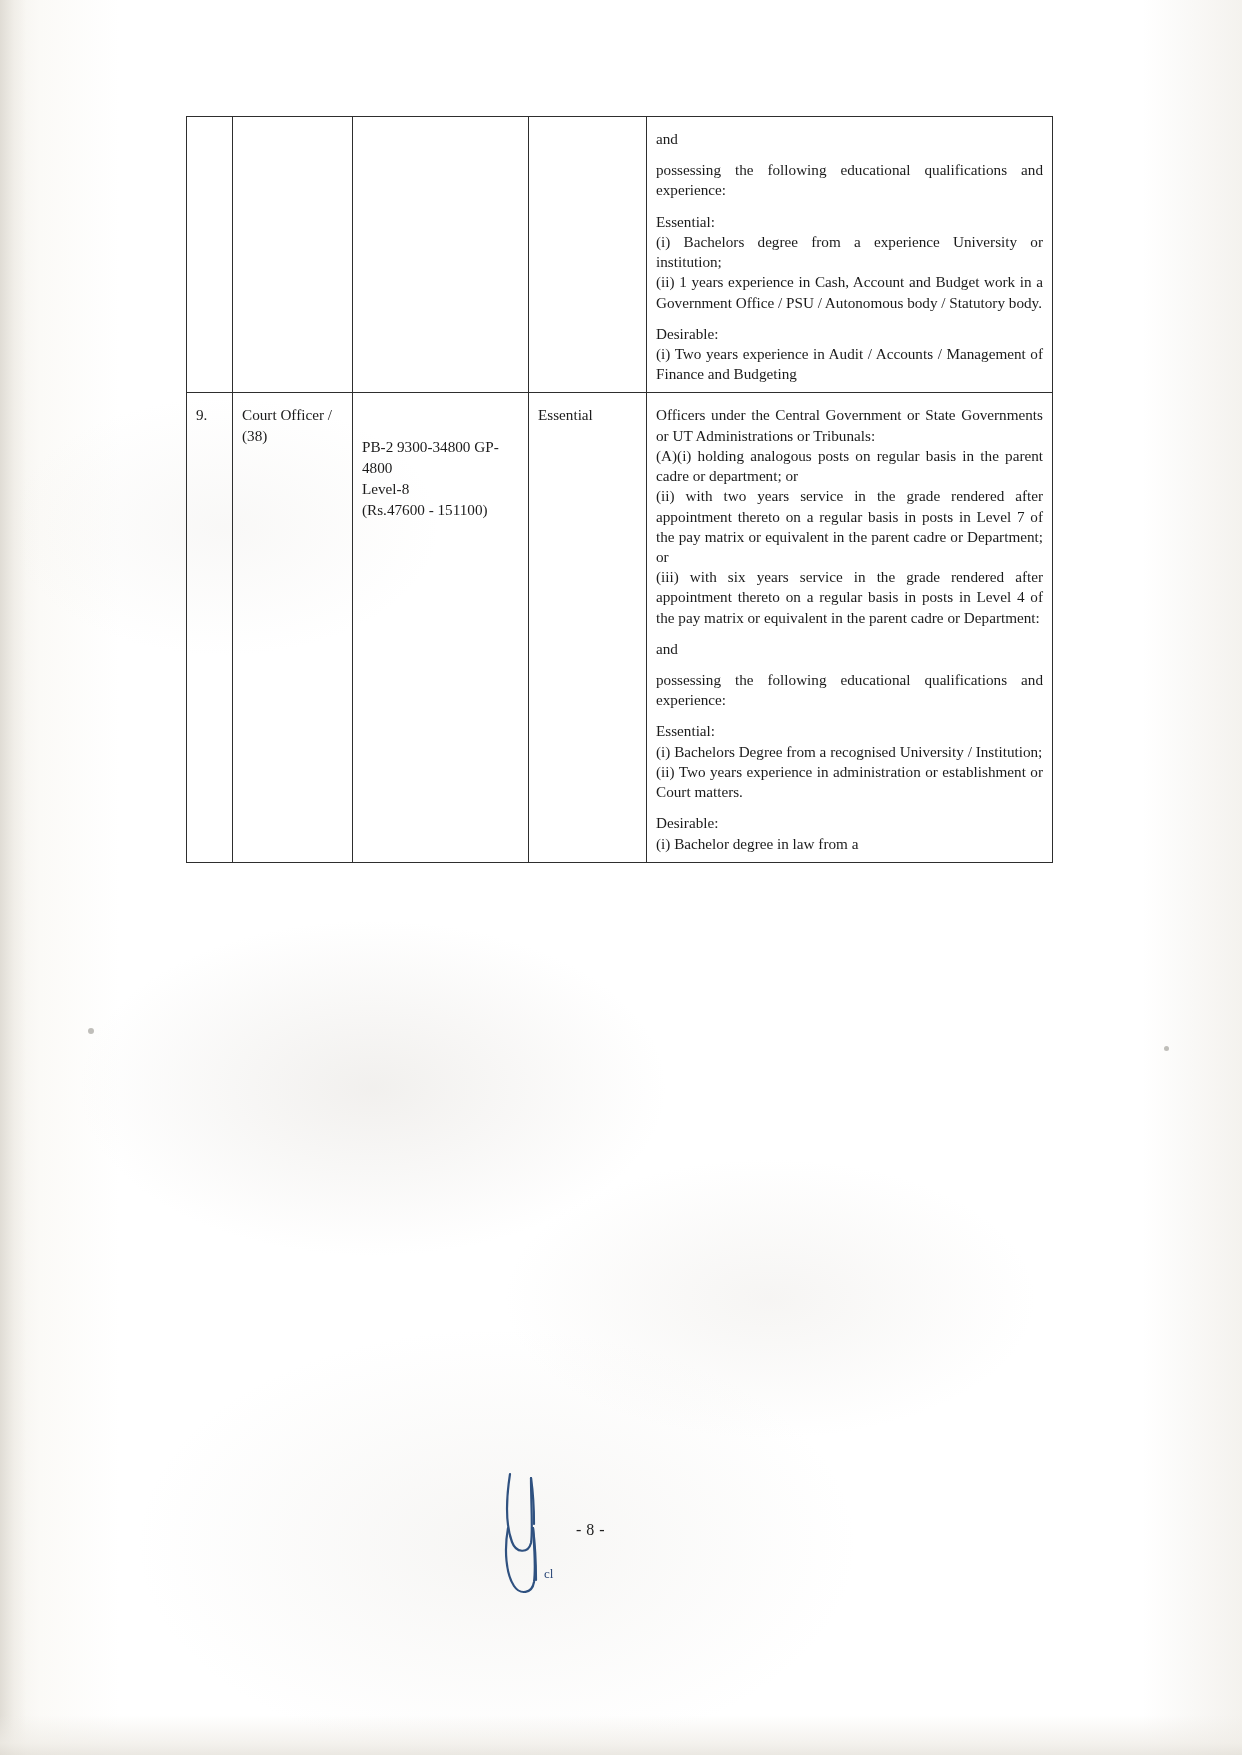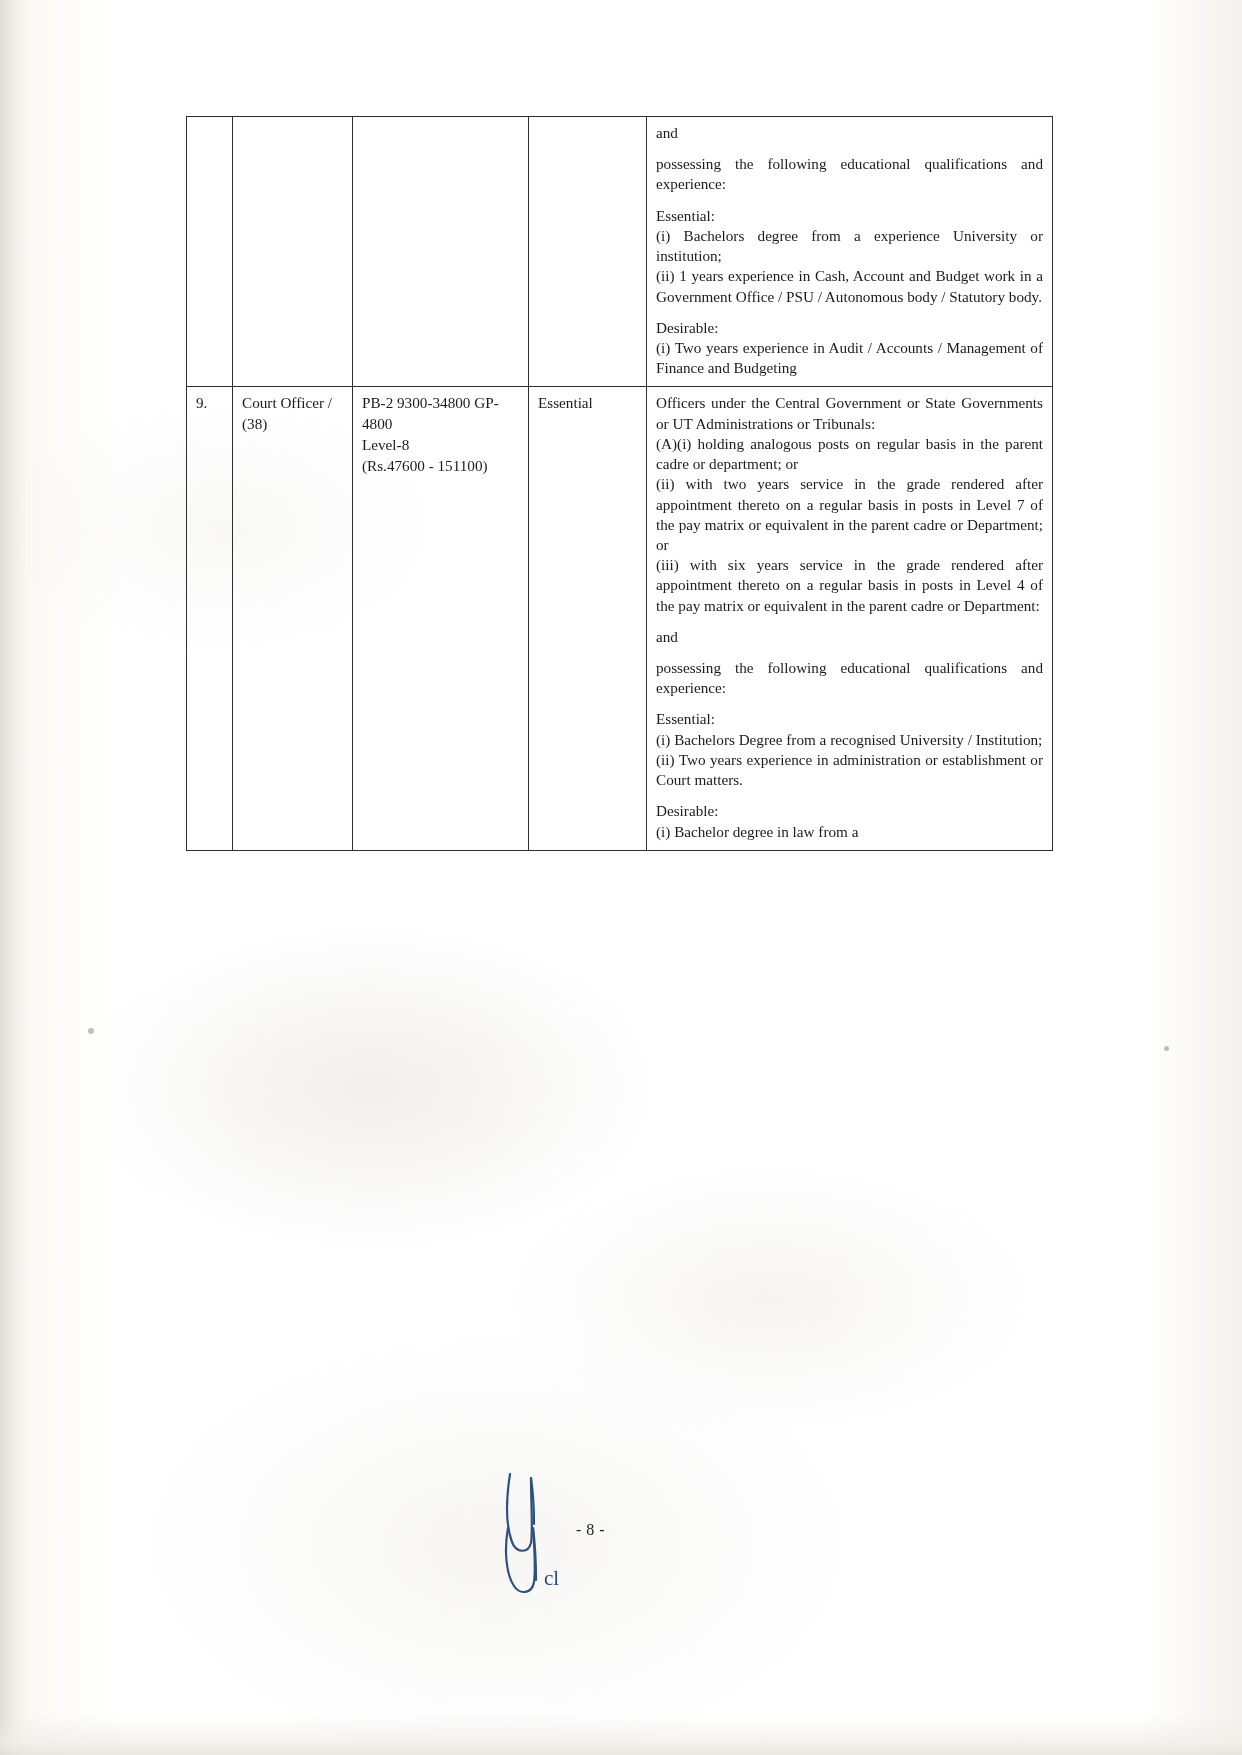--- a/index.html
+++ b/index.html
@@ -55,41 +55,41 @@
     top: 116px;
     width: 866px;
     border-collapse: collapse;
     table-layout: fixed;
     font-size: 15.2px;
     line-height: 1.33;
   }
   .doc-table td {
     border: 1px solid #2e2e2e;
     vertical-align: top;
-    padding: 6px 9px 8px 9px;
+    padding: 12px 9px 8px 9px;
   }
   .c-sl    { width: 46px; }
   .c-post  { width: 120px; }
   .c-scale { width: 176px; }
   .c-mode  { width: 118px; }
   .c-elig  { width: 406px; }
 
   .elig-cell { padding-right: 14px; }
   .elig-cell p {
     margin: 0;
     text-align: justify;
     text-justify: inter-word;
   }
   .elig-cell p.gap { margin-top: 11px; }
 
   .post-cell p, .scale-cell p, .mode-cell p, .sl-cell p {
     margin: 0;
     text-align: left;
   }
-  .scale-cell p { line-height: 1.38; }
+  .scale-cell p { line-height: 1.38; margin-top: 32px; }
 
   
   .page-number {
     position: absolute;
     left: 576px;
     top: 1521px;
     font-size: 16px;
     letter-spacing: .5px;
     color: #222;
   }
@@ -186,14 +186,14 @@
 
 <div class="signature">
   <svg width="120" height="135" viewBox="0 0 120 135" xmlns="http://www.w3.org/2000/svg">
     <g fill="none" stroke="#2f5180" stroke-width="2.2" stroke-linecap="round">
       <path d="M10,4 C6,30 6,56 12,72 C16,83 28,84 31,73 C33,62 31,34 31,8"></path>
       <path d="M31,8 C33,22 34,40 34,54"></path>
       <path d="M8,58 C4,80 6,104 14,116 C20,125 32,124 34,112 C36,98 34,72 33,58"></path>
       <path d="M33,58 C35,74 36,96 36,110"></path>
     </g>
   </svg>
-  <span class="sig-mark" style="left:44px; top:96px; font-size:21px;">cl</span>
+  <span class="sig-mark" style="left:44px; top:96px; font-size:13px;">cl</span>
 </div>
 
 </body></html>

